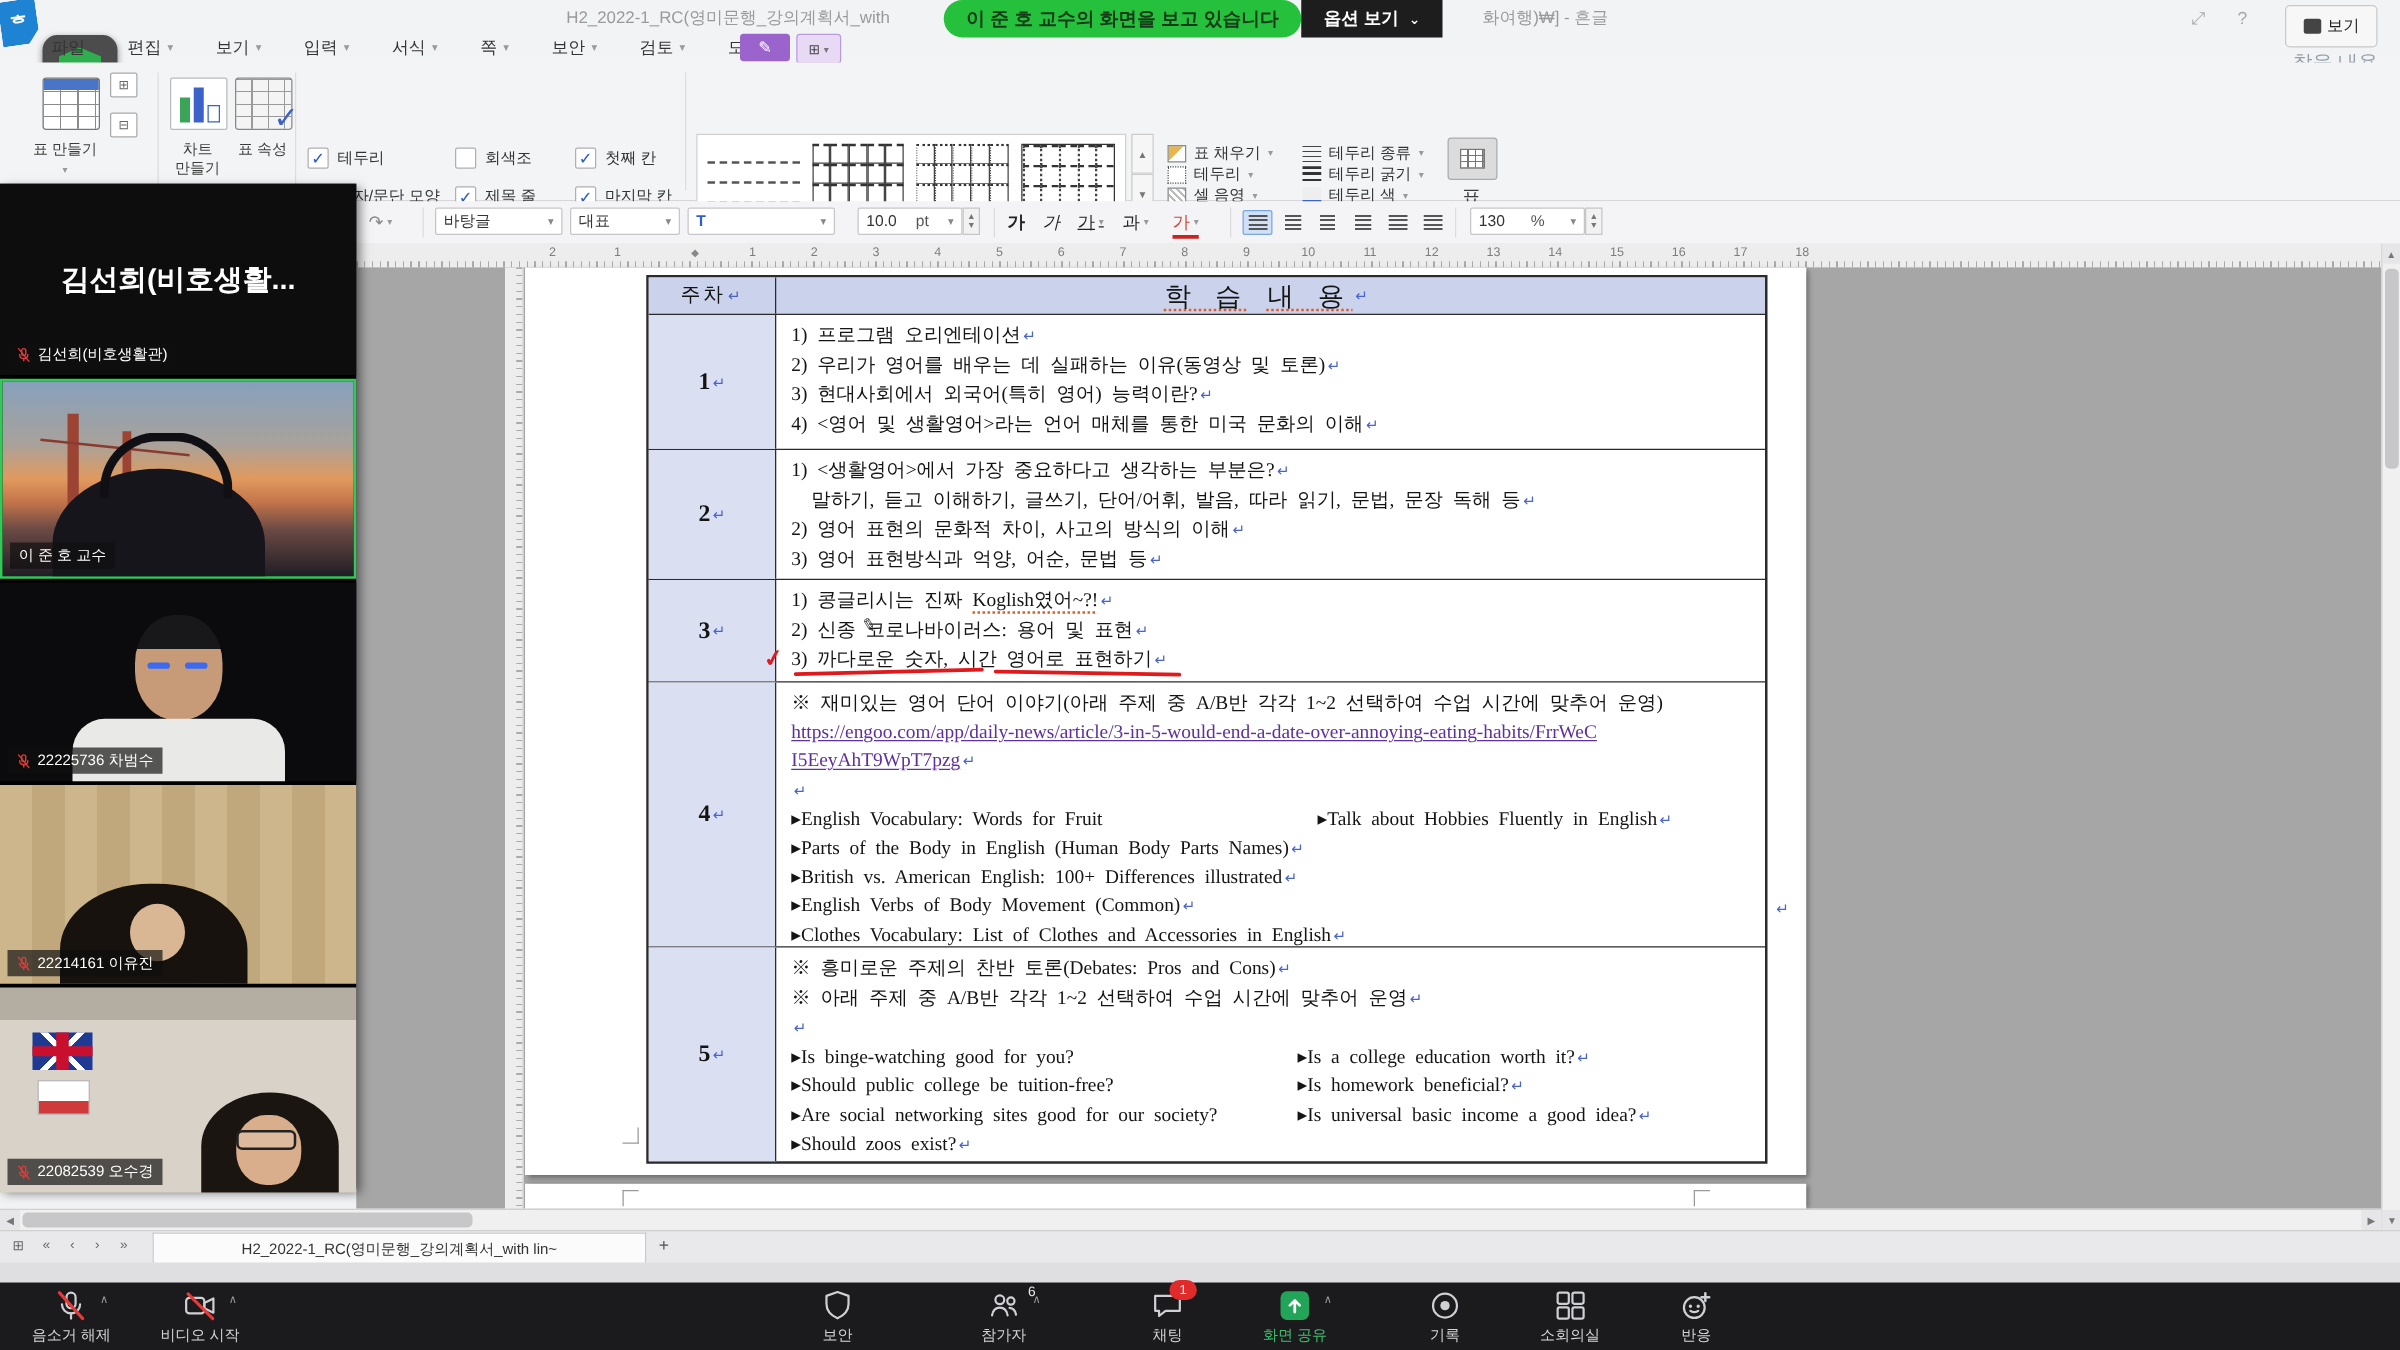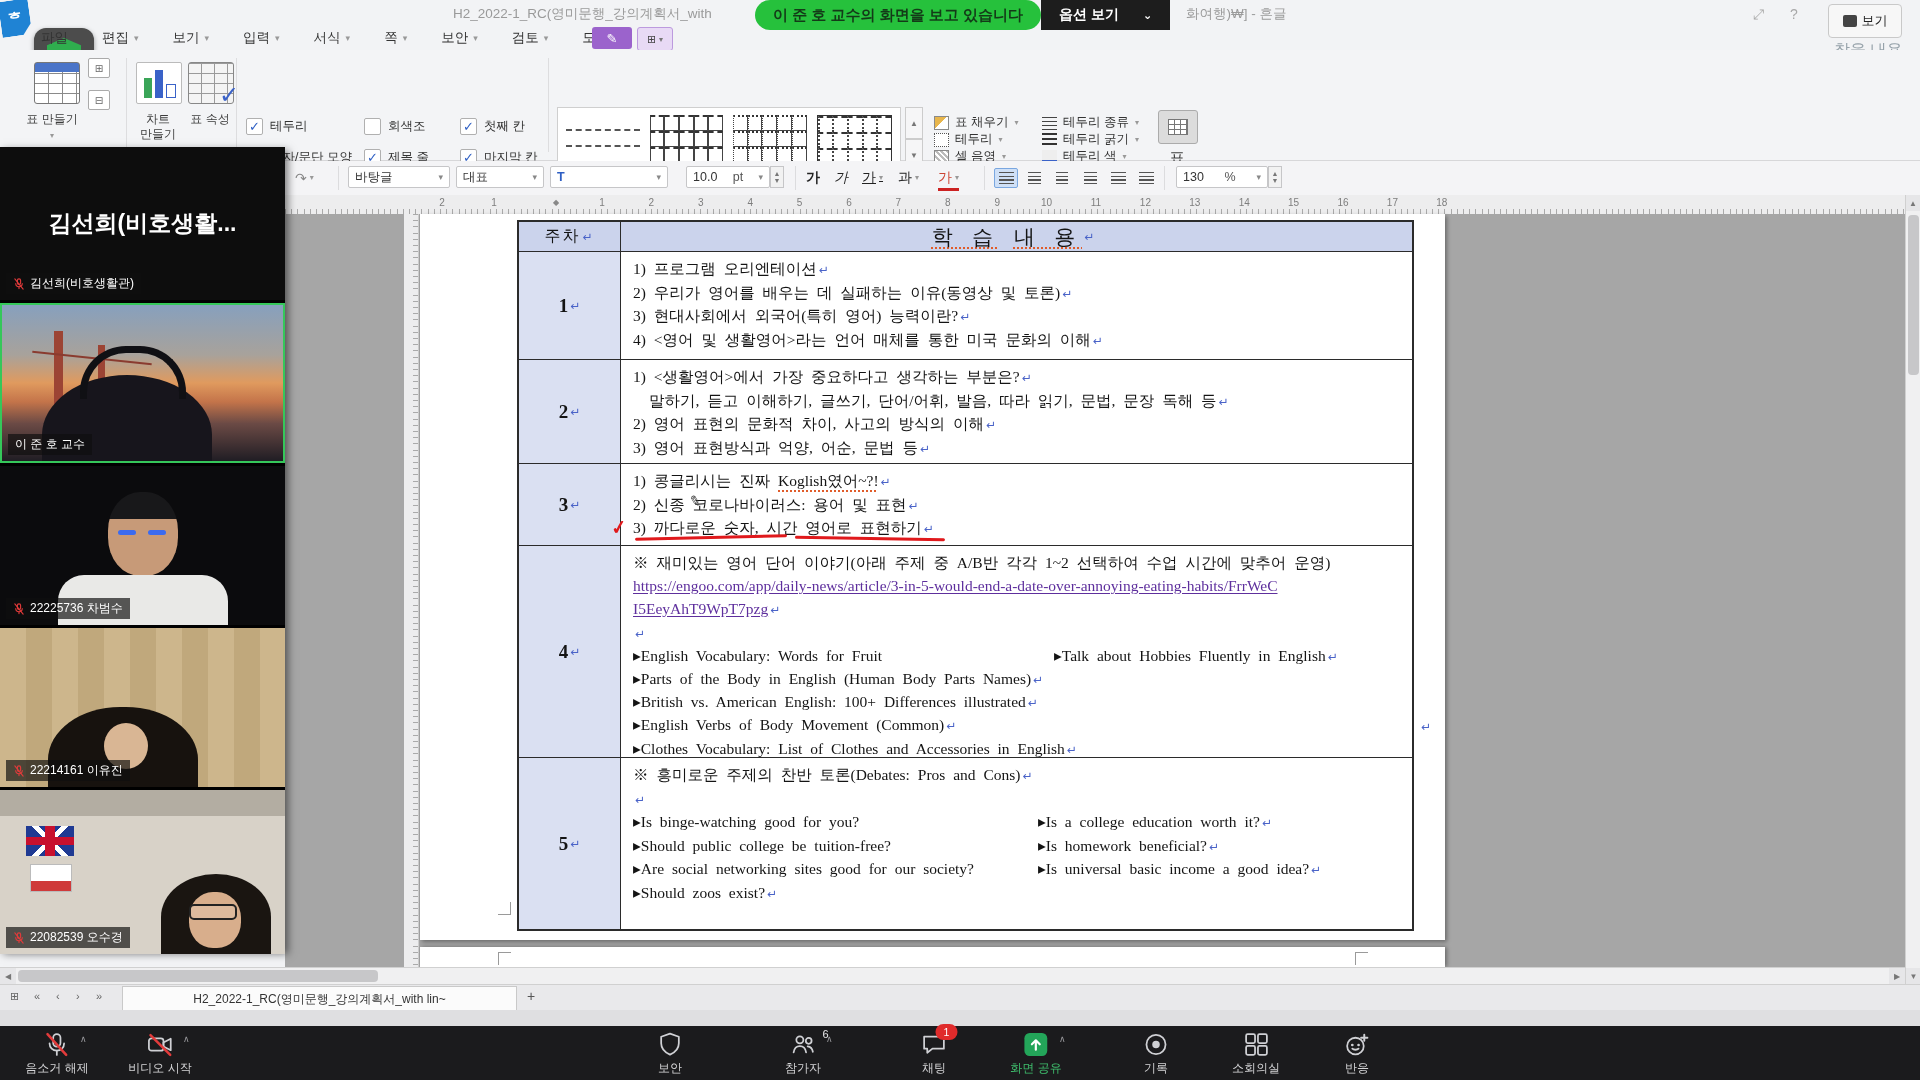--- a/index.html
+++ b/index.html
@@ -21,21 +21,21 @@
   #help-ic{position:absolute;left:1790px;top:6px;color:#a8a8a8;font-size:14px;}
   #view-box{position:absolute;left:1828px;top:4px;width:72px;height:32px;background:#f7f7f7;border:1px solid #c9c9c9;
      border-radius:4px;display:flex;align-items:center;justify-content:center;gap:5px;font-size:13px;color:#222;}
   #view-box .vic{width:14px;height:12px;background:#444;border-radius:2px;}
   #find-label{position:absolute;left:1834px;top:40px;color:#96a2aa;font-size:16px;}
 
   
   #banner{position:absolute;left:755px;top:0;height:30px;display:flex;z-index:40;}
   #banner .btext{background:#26c13c;color:#143a18;font-size:15px;font-weight:600;display:flex;align-items:center;
      padding:0 18px;height:30px;border-radius:15px;}
-  #banner .bopt{background:#1d1d1d;color:#fff;font-size:14px;font-weight:600;display:flex;align-items:center;gap:24px;
+  #banner .bopt{background:#1d1d1d;color:#fff;font-size:14px;font-weight:600;display:flex;align-items:center;gap:8px;
      padding:0 18px;height:30px;cursor:pointer;}
   #banner .bopt .c{font-size:11px;}
 
   
   #menubar{position:absolute;left:0;top:26px;width:1920px;height:24px;display:flex;align-items:center;
      padding-left:24px;gap:0;}
   .menu-item{padding:0 17px;font-size:13.5px;color:#333;display:flex;align-items:center;gap:5px;cursor:pointer;}
   .menu-item .mc{font-size:9px;color:#999;}
   #menu-btn-edit{position:absolute;left:592px;top:27px;width:40px;height:22px;background:#9b63cc;border-radius:3px;
      color:#fff;display:flex;align-items:center;justify-content:center;font-size:13px;}
@@ -734,20 +734,21 @@
                 <div class="dline"><span>▸Clothes Vocabulary: List of Clothes and Accessories in English</span><span class="mk">↵</span></div>
               </div>
             </div>
             <div class="trow row5">
               <div class="wcell">
                 <span class="wk">5</span>
                 <span class="mk">↵</span>
               </div>
               <div class="ccell">
                 <div class="dline"><span>※ 흥미로운 주제의 찬반 토론(Debates: Pros and Cons)</span><span class="mk">↵</span></div>
+                <div class="dline"><span>※ 아래 주제 중 A/B반 각각 1~2 선택하여 수업 시간에 맞추어 운영</span><span class="mk">↵</span></div>
                 <div class="dline"><span class="mk">↵</span></div>
                 <div class="dline"><span>▸Is binge-watching good for you?</span><span class="rcol"><span>▸Is a college education worth it?</span><span class="mk">↵</span></span></div>
                 <div class="dline"><span>▸Should public college be tuition-free?</span><span class="rcol"><span>▸Is homework beneficial?</span><span class="mk">↵</span></span></div>
                 <div class="dline"><span>▸Are social networking sites good for our society?</span><span class="rcol"><span>▸Is universal basic income a good idea?</span><span class="mk">↵</span></span></div>
                 <div class="dline"><span>▸Should zoos exist?</span><span class="mk">↵</span></div>
               </div>
             </div>
           </div>
       </div>
       <span id="stray-mark">↵</span>

